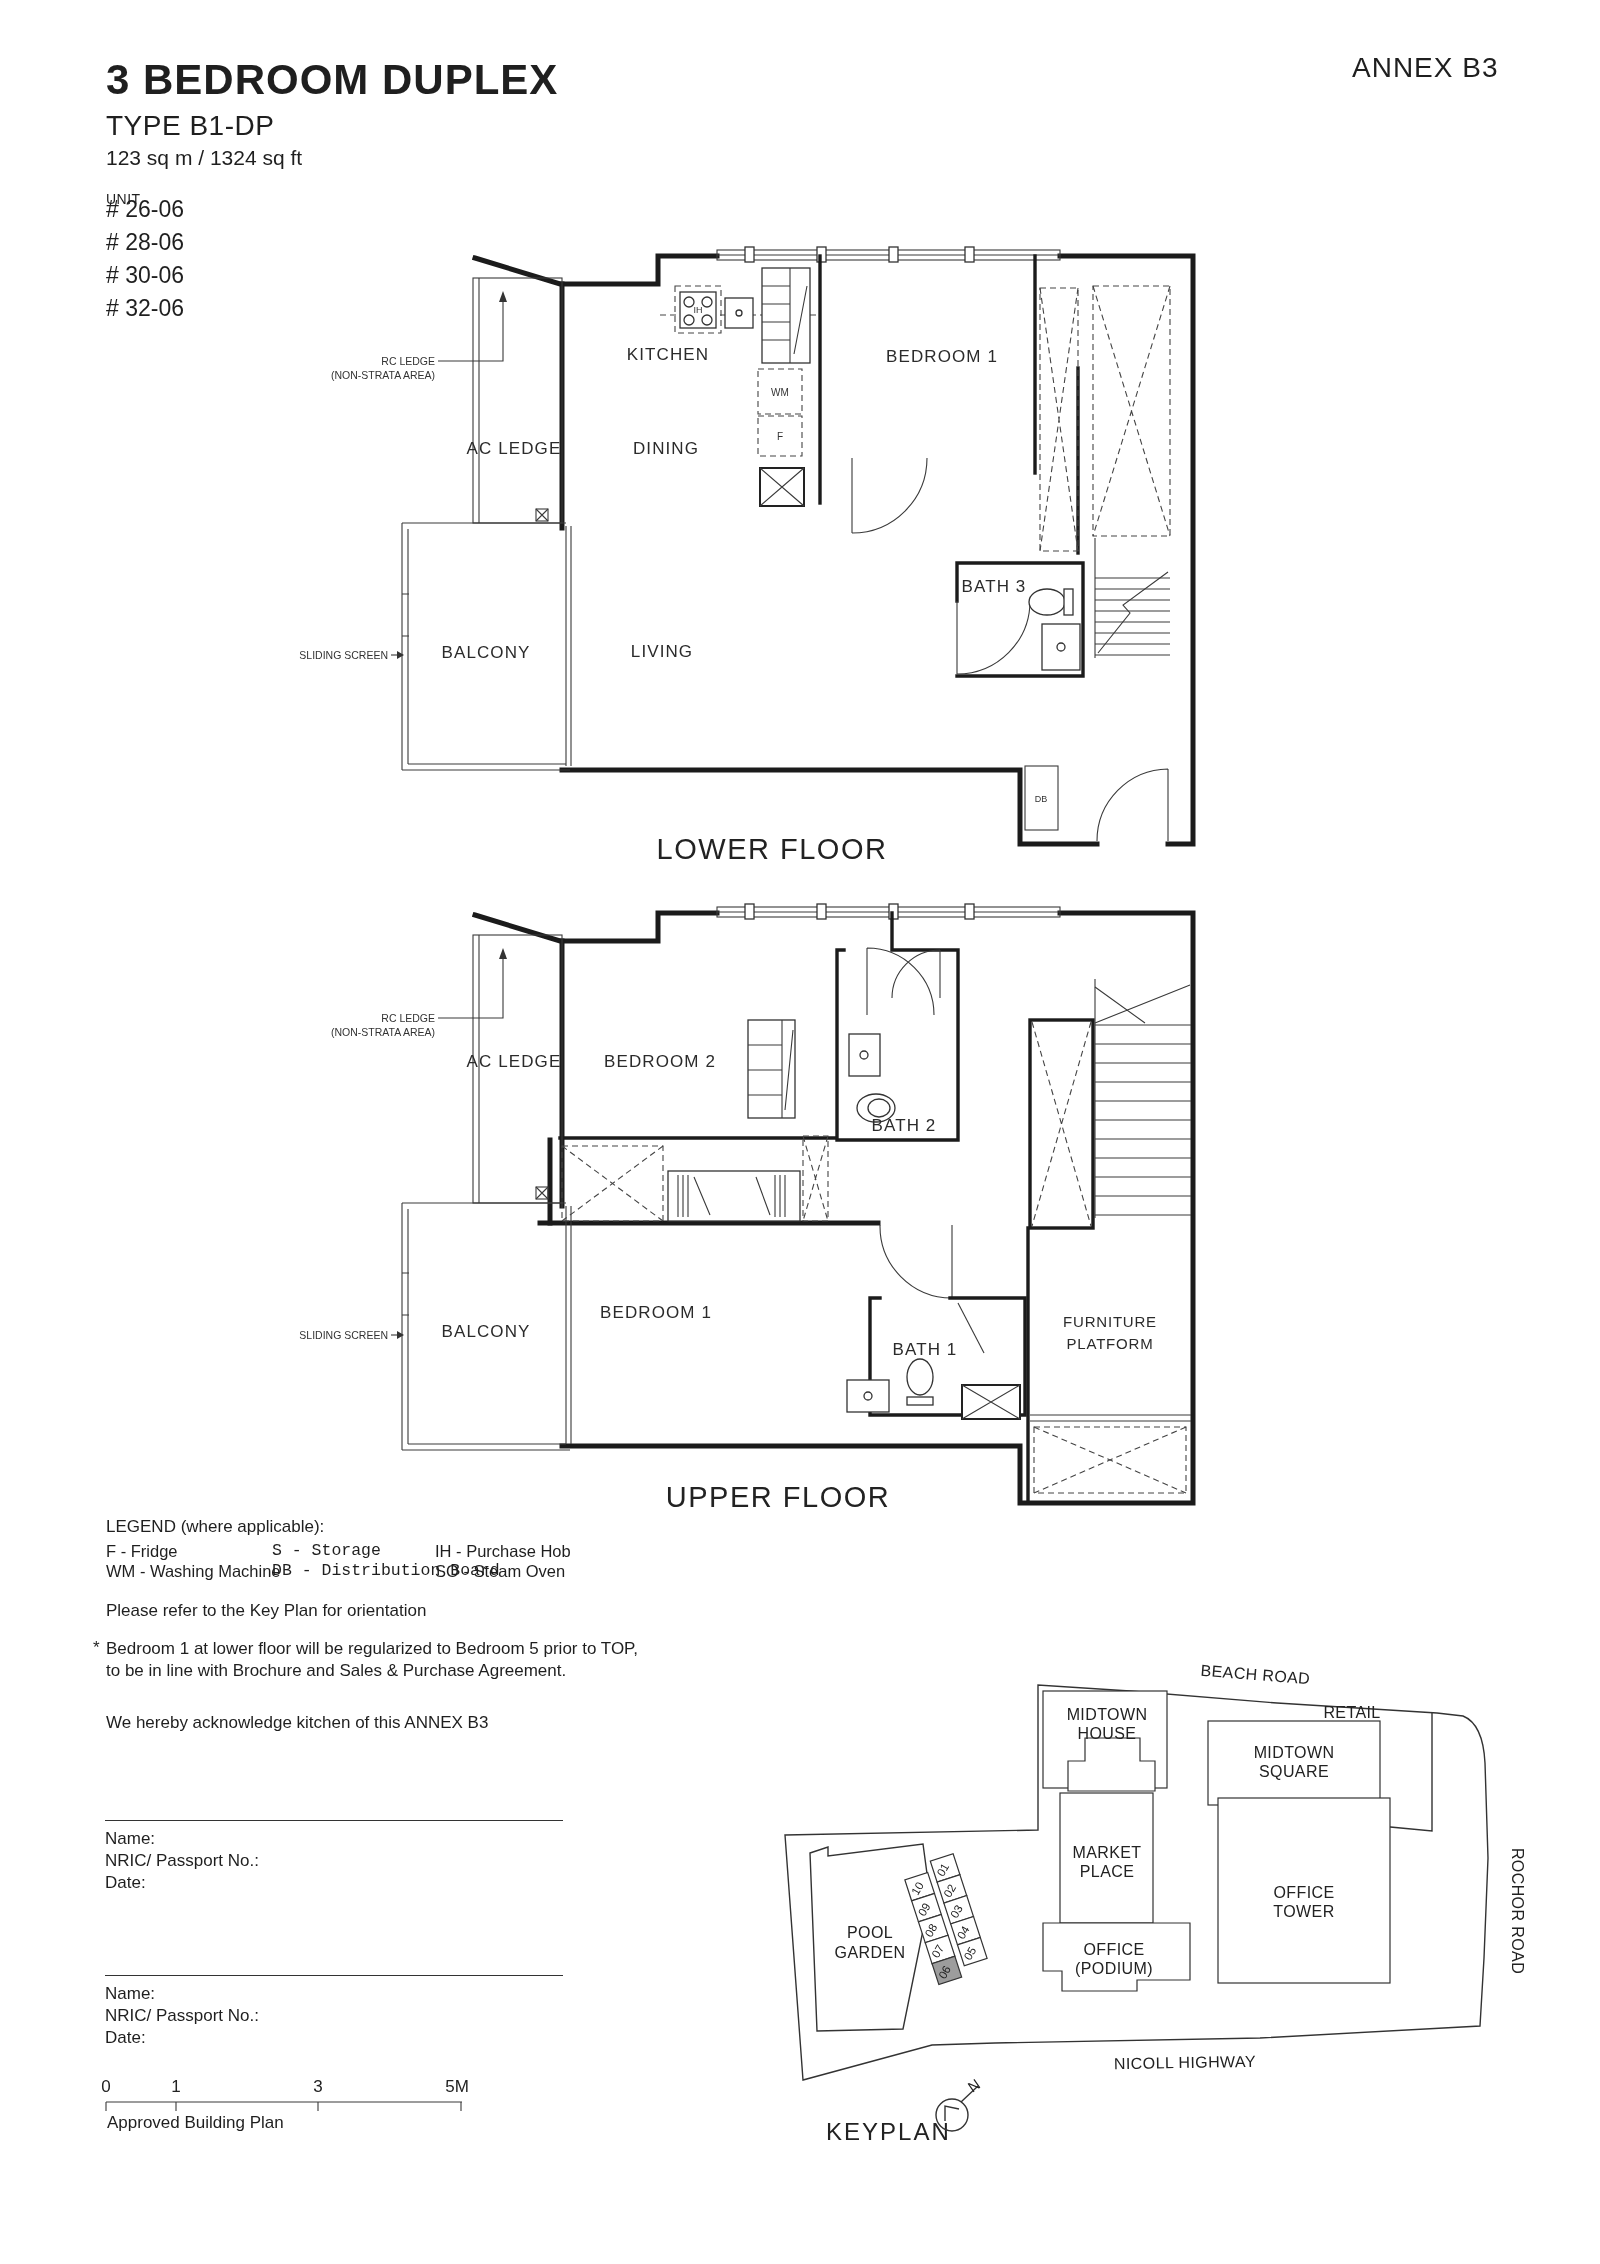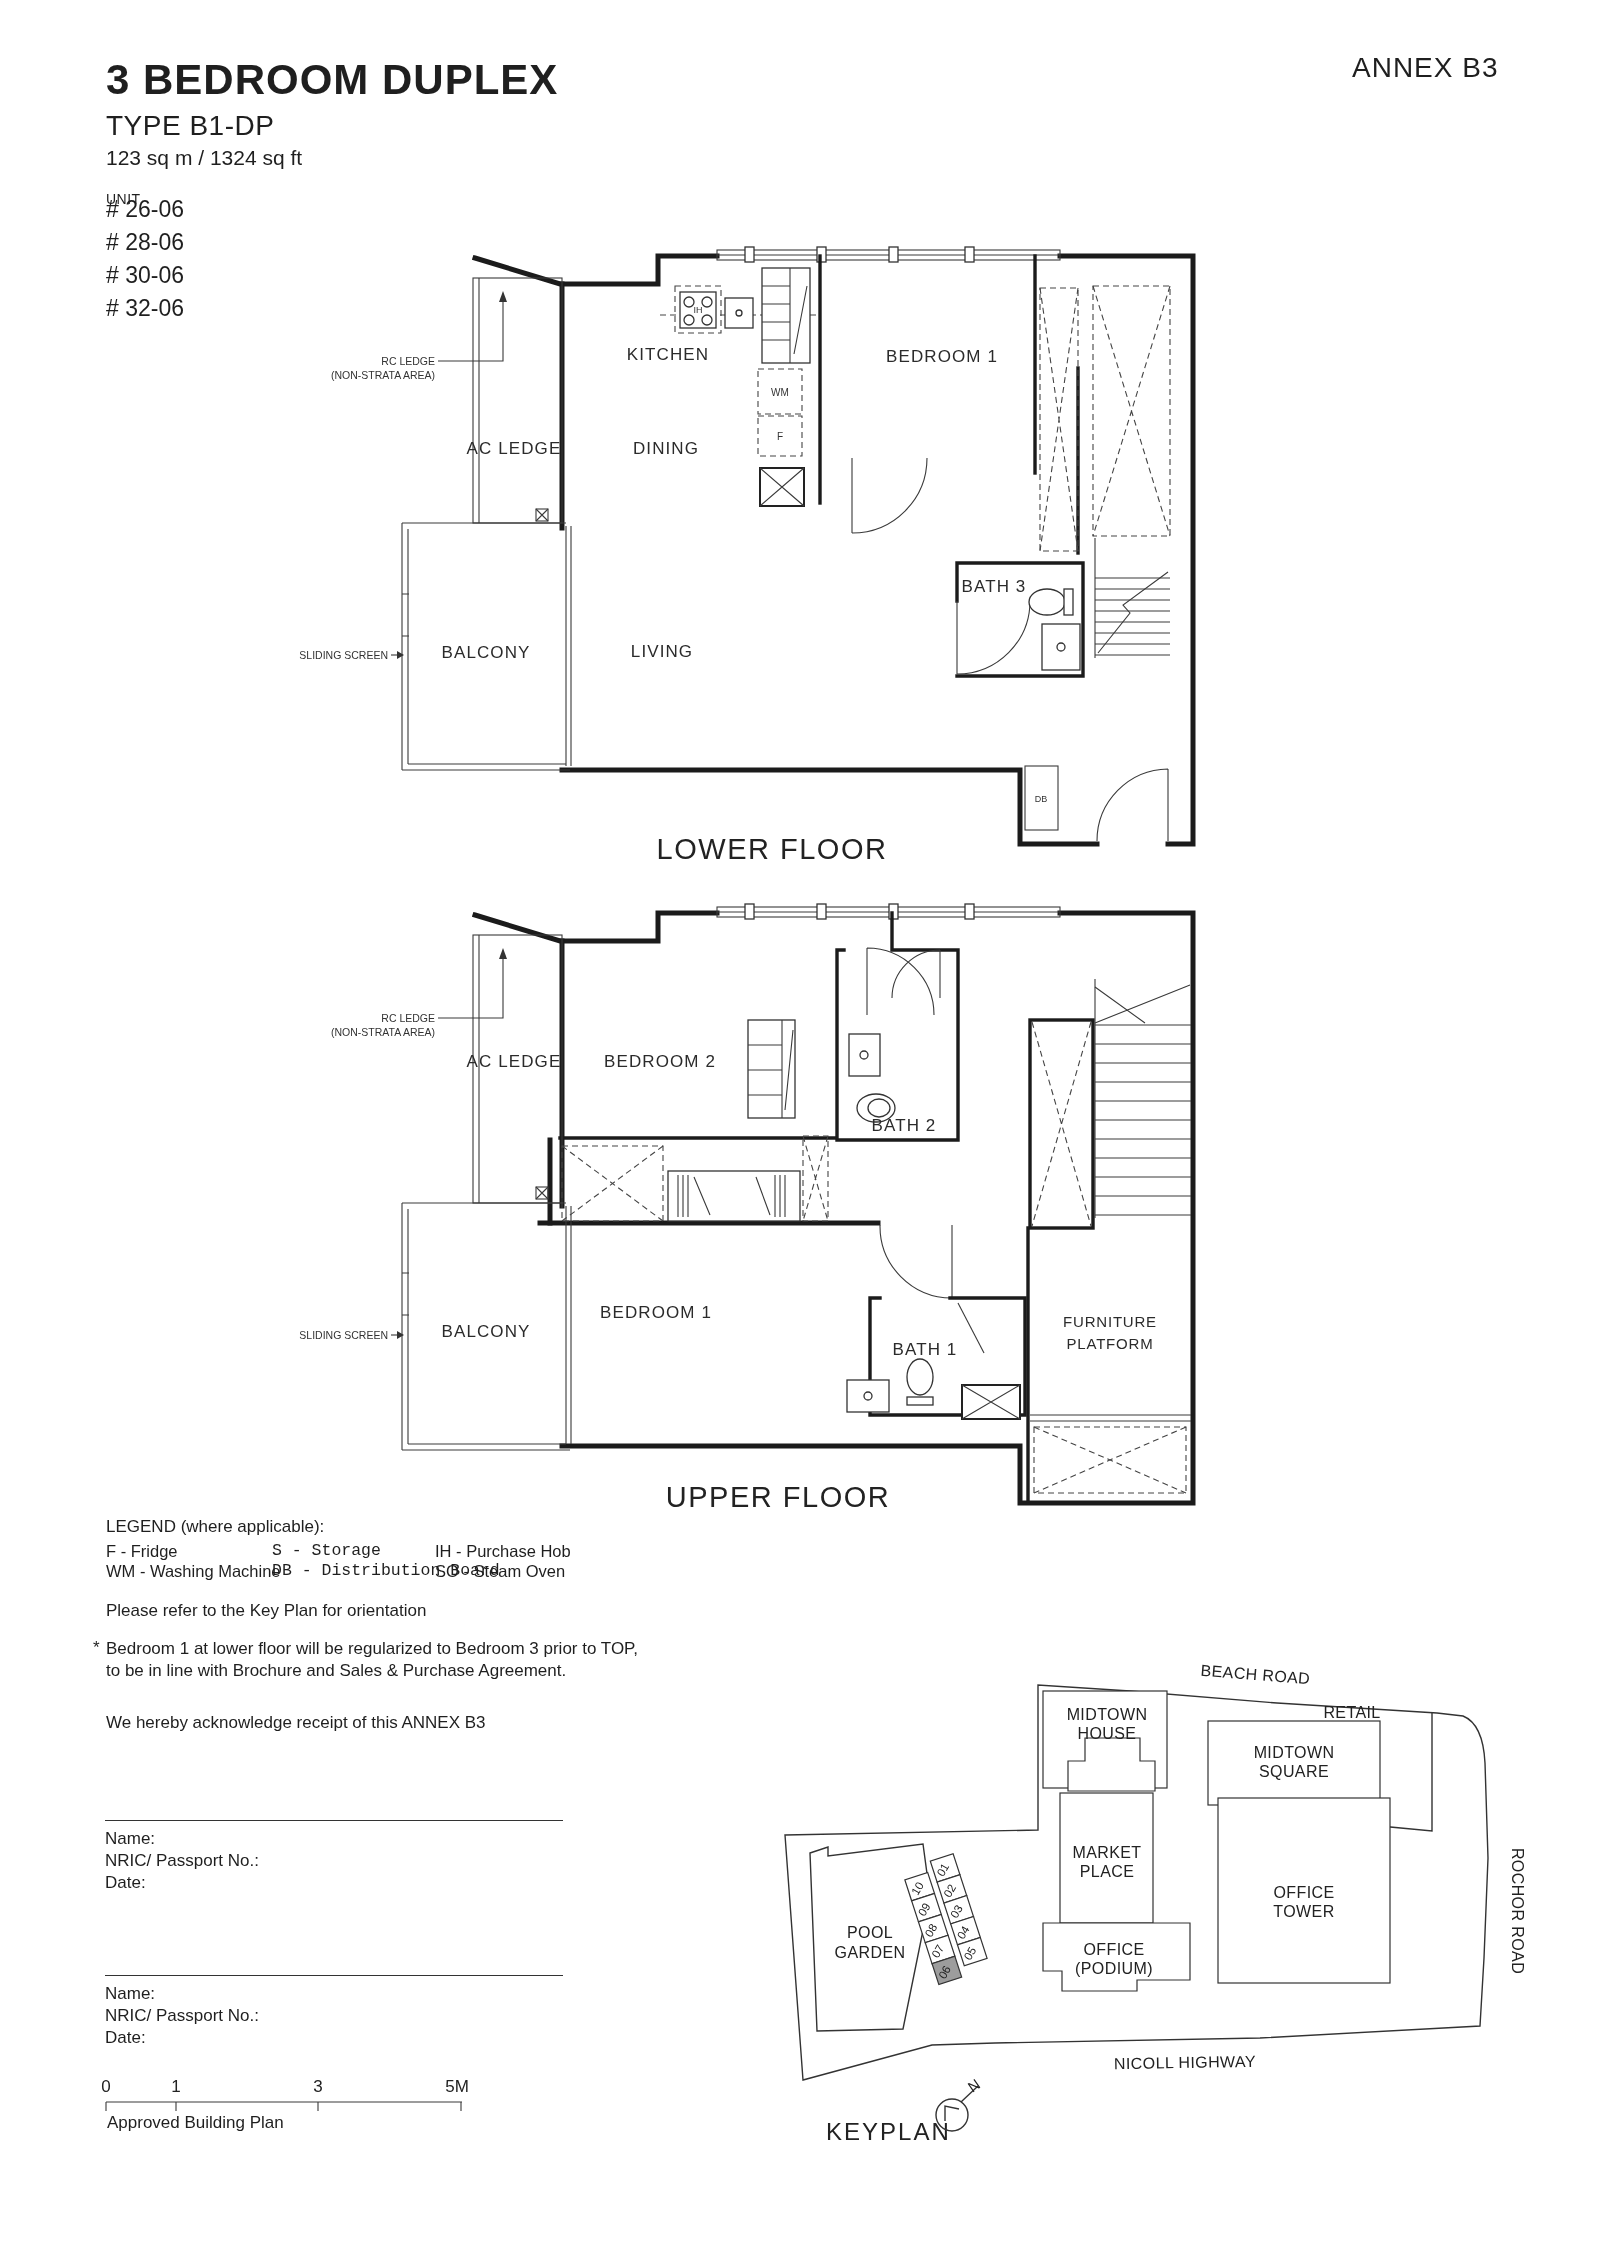--- a/index.html
+++ b/index.html
@@ -272,24 +272,24 @@
     <div>S - Storage</div>
     <div>DB - Distribution Board</div>
   </div>
   <div class="abs legcol" style="left:435px;top:1541px;">
     <div>IH - Purchase Hob</div>
     <div>SO - Steam Oven</div>
   </div>
   <div class="abs note" style="left:106px;top:1600px;">Please refer to the Key Plan for orientation</div>
   <div class="abs note" style="left:93px;top:1637px;">*</div>
   <div class="abs note" style="left:106px;top:1638px;">
-    <div>Bedroom 1 at lower floor will be regularized to Bedroom 3 prior to TOP,</div>
+    <div>Bedroom 1 at lower floor will be regularized to Bedroom 5 prior to TOP,</div>
     <div>to be in line with Brochure and Sales &amp; Purchase Agreement.</div>
   </div>
-  <div class="abs note" style="left:106px;top:1712px;">We hereby acknowledge receipt of this ANNEX B3</div>
+  <div class="abs note" style="left:106px;top:1712px;">We hereby acknowledge kitchen of this ANNEX B3</div>
 
   <div class="abs" style="left:105px;top:1820px;">
     <div class="sigline"></div>
     <div class="sig" style="margin-top:7px;">
       <div>Name:</div>
       <div>NRIC/ Passport No.:</div>
       <div>Date:</div>
     </div>
   </div>
   <div class="abs" style="left:105px;top:1975px;">

